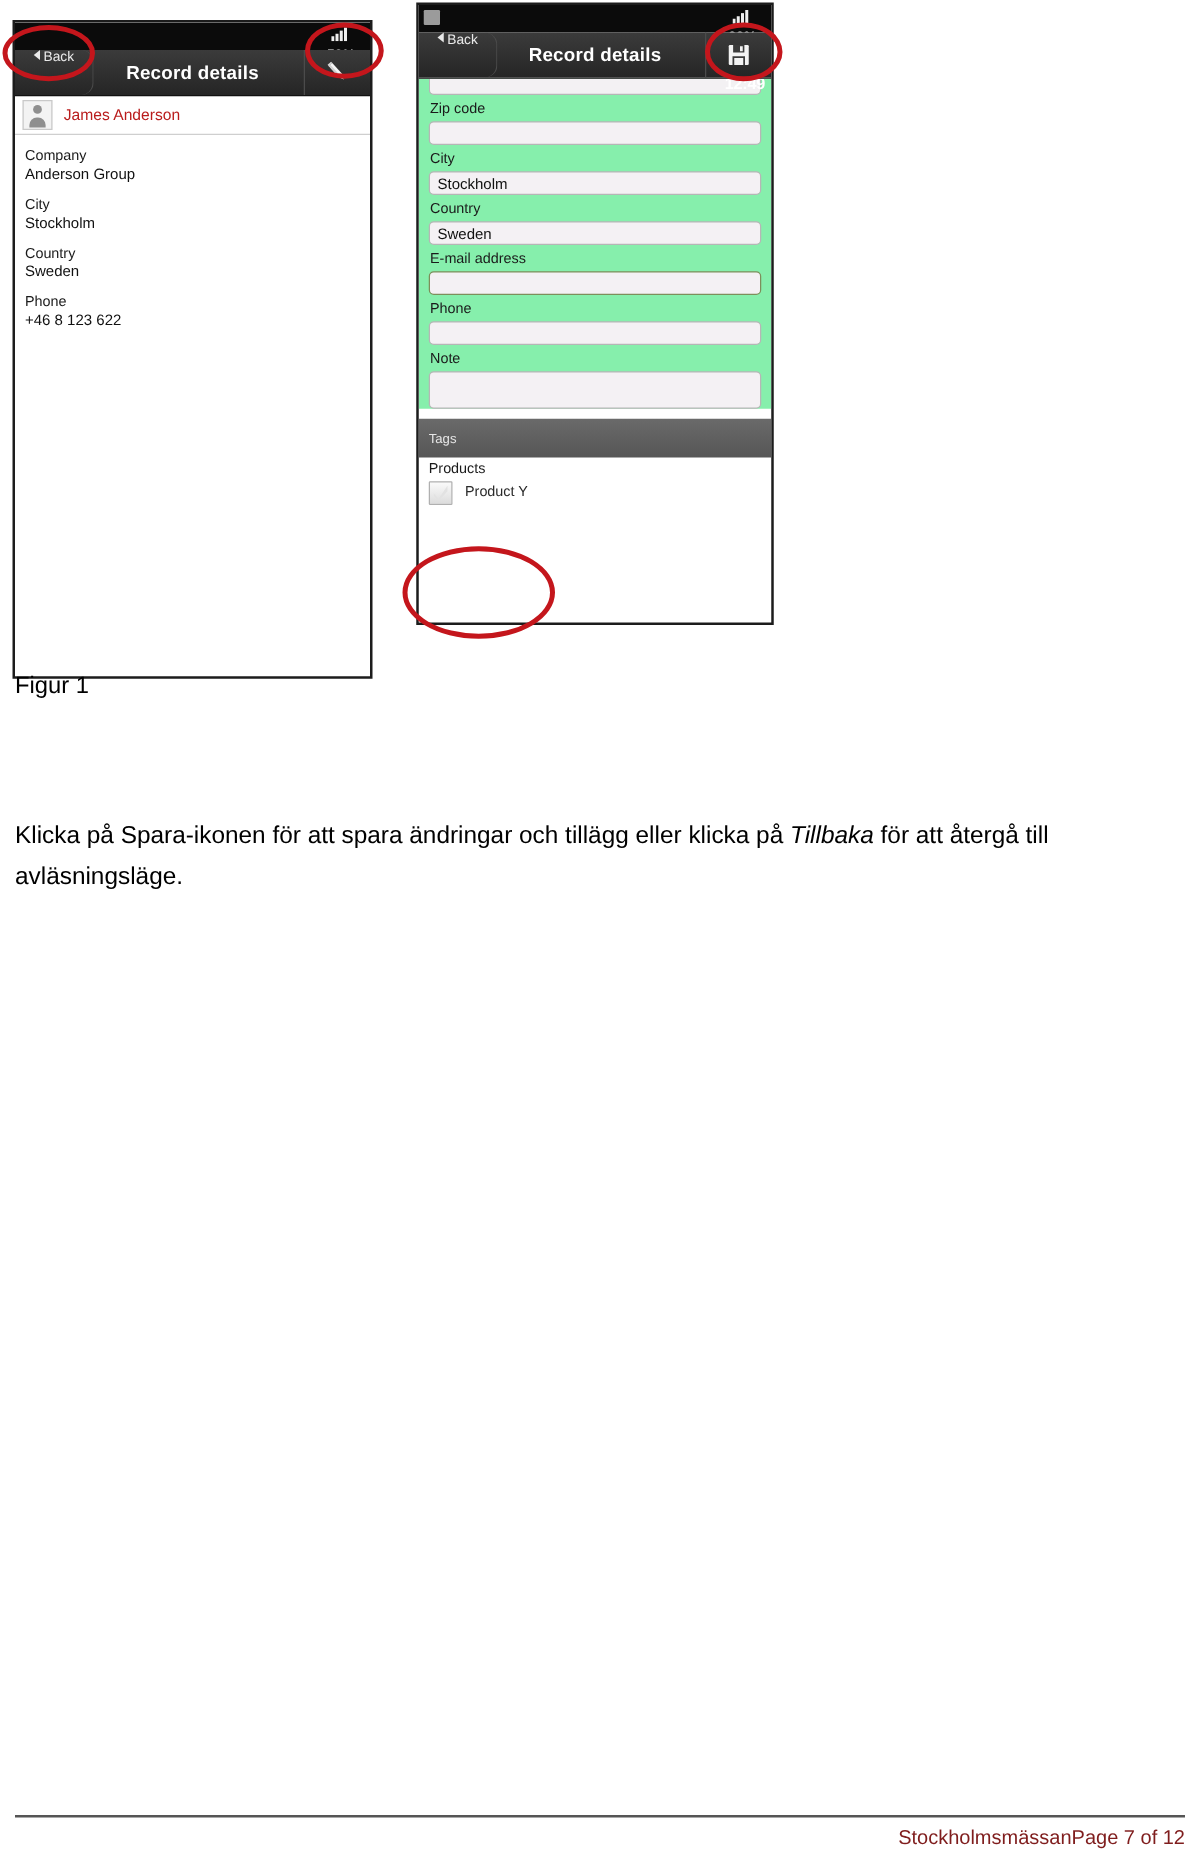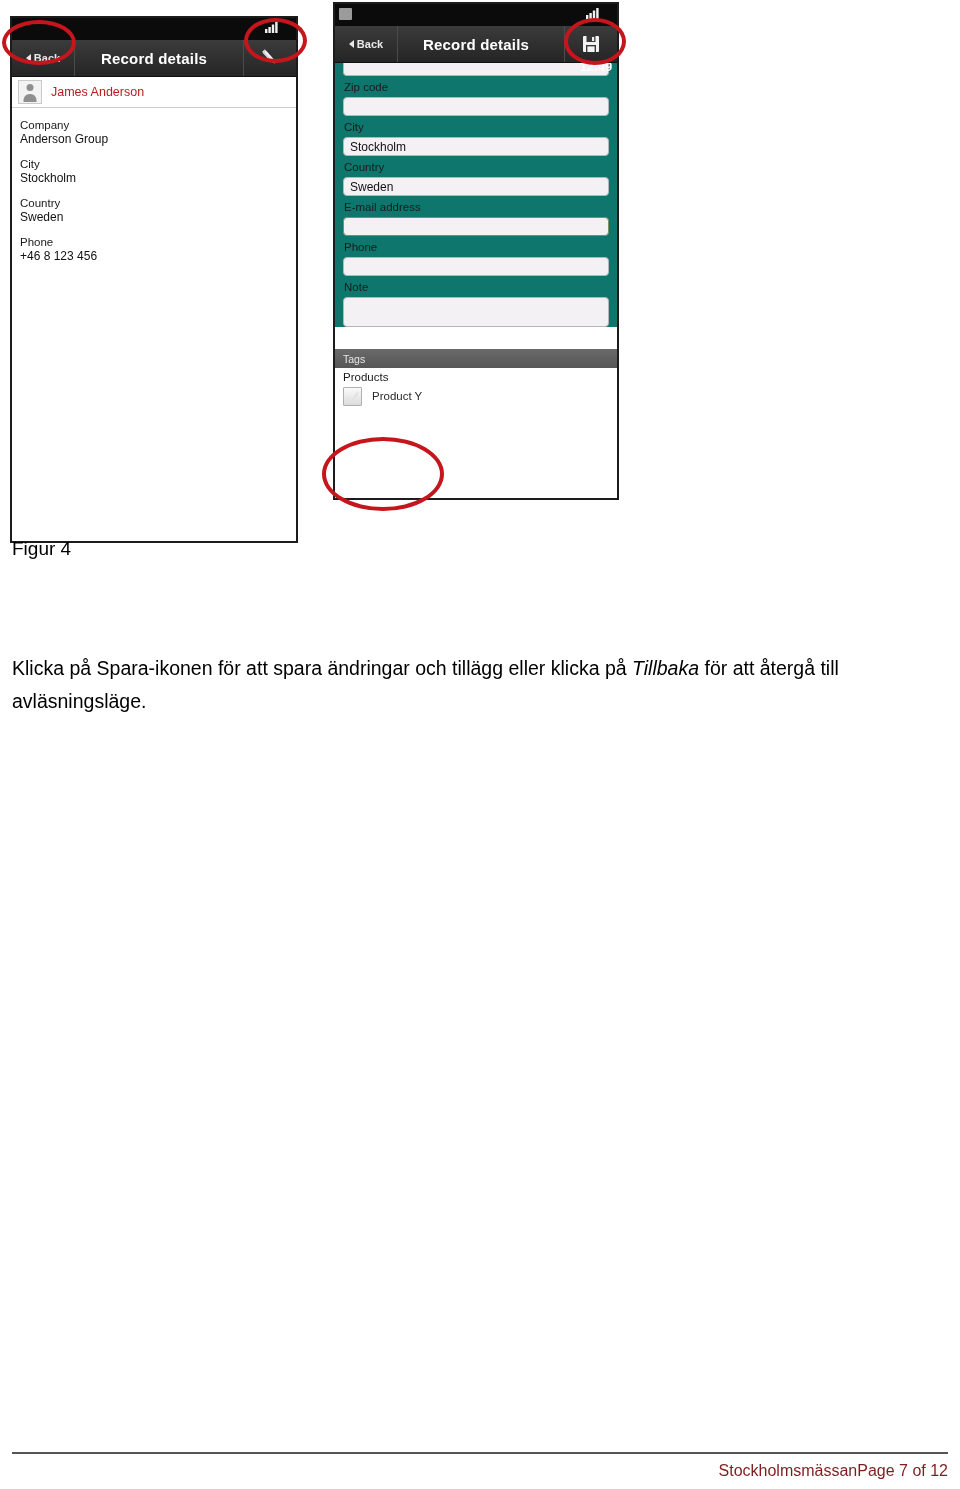--- a/index.html
+++ b/index.html
@@ -93,27 +93,27 @@
     height: 36px;
     background: linear-gradient(#3b3b3b, #252525);
     display: flex;
     align-items: center;
     border-bottom: 1px solid #111;
   }
   .ab-back {
     width: 62px;
     height: 100%;
     display: flex;
-    align-items: center;
     justify-content: center;
     gap: 3px;
     border-right: 1px solid #4b4b4b;
     color: #e9e9e9;
     font-size: 11px;
-    font-weight: bold;
+    font-weight: normal;
+    border-radius: 10px;
   }
   .ab-back .tri {
     width: 0; height: 0;
     border-top: 4px solid transparent;
     border-bottom: 4px solid transparent;
     border-right: 5px solid #e9e9e9;
   }
   .ab-title {
     flex: 1;
     text-align: center;
@@ -167,21 +167,21 @@
     font-size: 12.5px;
     color: #b91c1c;
   }
   .read-list { padding: 10px 8px 0 8px; }
   .read-item { margin-bottom: 10px; }
   .read-label { font-size: 11.5px; color: #1a1a1a; line-height: 14px; }
   .read-value { font-size: 12px; color: #111111; line-height: 15px; }
 
   
   .form-body {
-    background: #0f766e;
+    background: #86efac;
     padding: 0 8px;
   }
   .fld-cut {
     height: 12px;
     margin: 0 0 4px 0;
     border: 1px solid #b6b6b6;
     border-top: none;
     border-radius: 0 0 4px 4px;
     background: #f3f1f3;
   }
@@ -201,28 +201,28 @@
     padding-left: 6px;
     box-sizing: border-box;
     font-size: 12px;
     color: #111;
     margin-bottom: 4px;
   }
   .fld-box.tall { height: 30px; align-items: flex-start; padding-top: 3px; }
   .fld-box.focus { border-color: #7d8f5b; }
 
   .tags-bar {
-    height: 19px;
+    height: 31px;
     background: linear-gradient(#6a6a6a, #565656);
     color: #e6e6e6;
     font-size: 10.5px;
     display: flex;
     align-items: center;
     padding-left: 8px;
-    margin-top: 22px;
+    margin-top: 8px;
     box-sizing: border-box;
   }
   .tags-body { padding: 3px 8px 0 8px; }
   .tags-title { font-size: 11.5px; color: #1a1a1a; margin-bottom: 2px; }
   .cb-row {
     display: flex;
     align-items: center;
     gap: 10px;
     height: 22px;
   }
@@ -350,21 +350,21 @@
       <div class="read-item">
         <div class="read-label">City</div>
         <div class="read-value">Stockholm</div>
       </div>
       <div class="read-item">
         <div class="read-label">Country</div>
         <div class="read-value">Sweden</div>
       </div>
       <div class="read-item">
         <div class="read-label">Phone</div>
-        <div class="read-value">+46 8 123 456</div>
+        <div class="read-value">+46 8 123 622</div>
       </div>
     </div>
   </div>
 
   <div class="phone phone-right">
 
     <div class="statusbar">
       <span class="sb-left"></span>
       <div class="sb-icons">
         <svg class="sb-ico" width="7" height="12" viewBox="0 0 7 12">
@@ -456,21 +456,21 @@
       </div>
     </div>
   </div>
 
   <div class="annot" id="annot-back-left"></div>
   <div class="annot" id="annot-edit-left"></div>
   <div class="annot" id="annot-save-right"></div>
   <div class="annot" id="annot-products"></div>
 </div>
 
-<div class="doc-text" id="figur-caption">Figur 4</div>
+<div class="doc-text" id="figur-caption">Figur 1</div>
 
 <div class="doc-text" id="body-para"><span>Klicka på Spara-ikonen för att spara ändringar och tillägg eller klicka på </span><i>Tillbaka</i><span> för att återgå till avläsningsläge.</span></div>
 
 <div id="footer-rule"></div>
 <div id="footer">
   <span>Stockholmsmässan</span>
   <span>Page 7 of 12</span>
 </div>
 
 </body></html>

